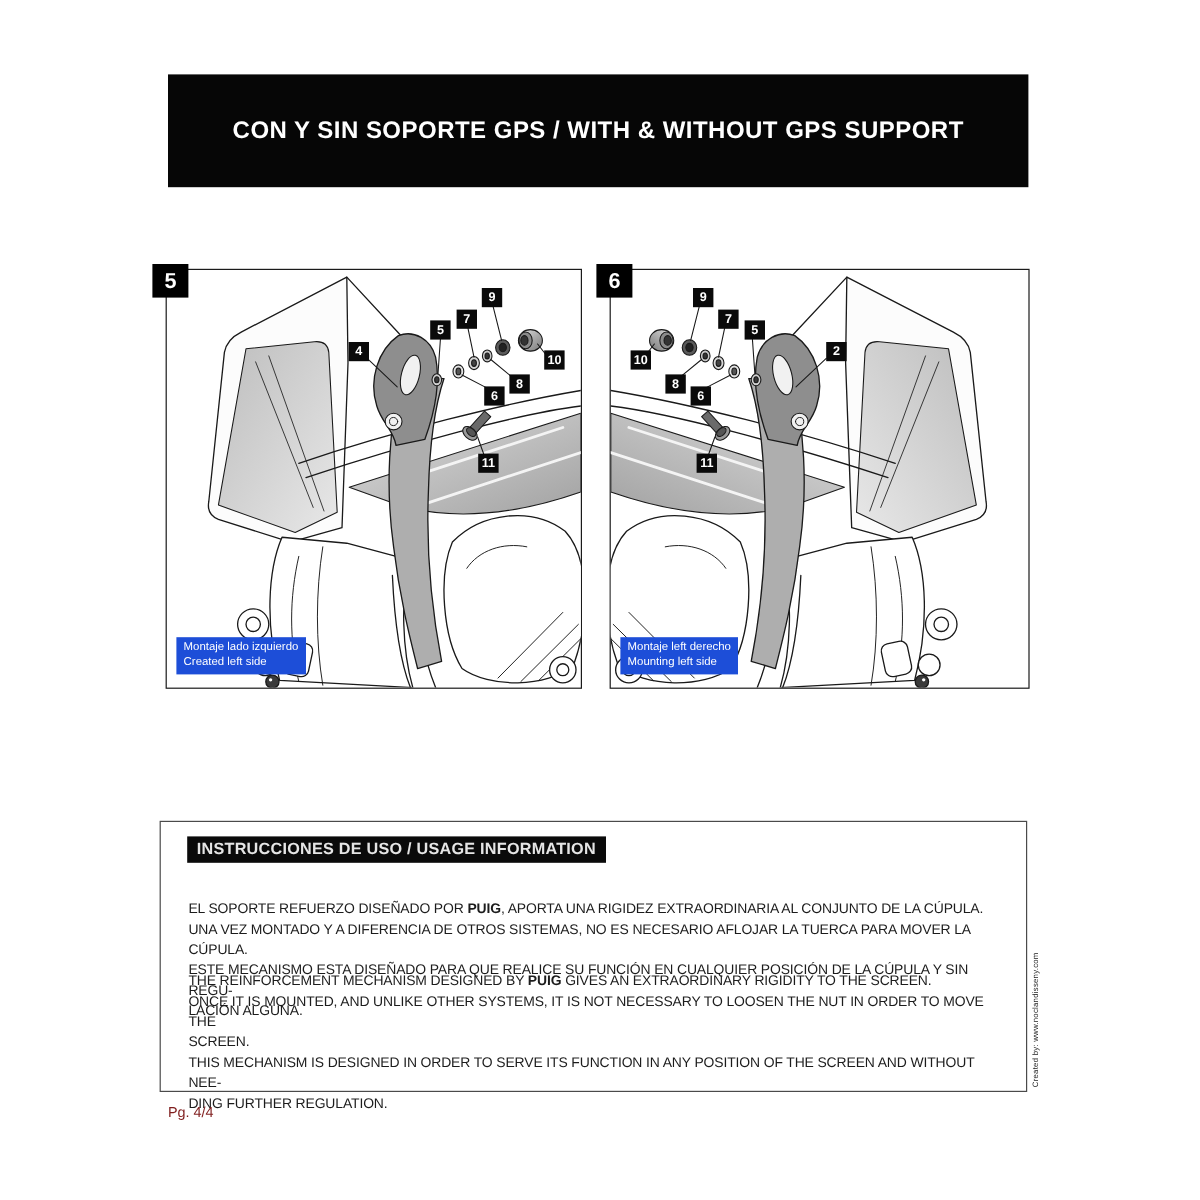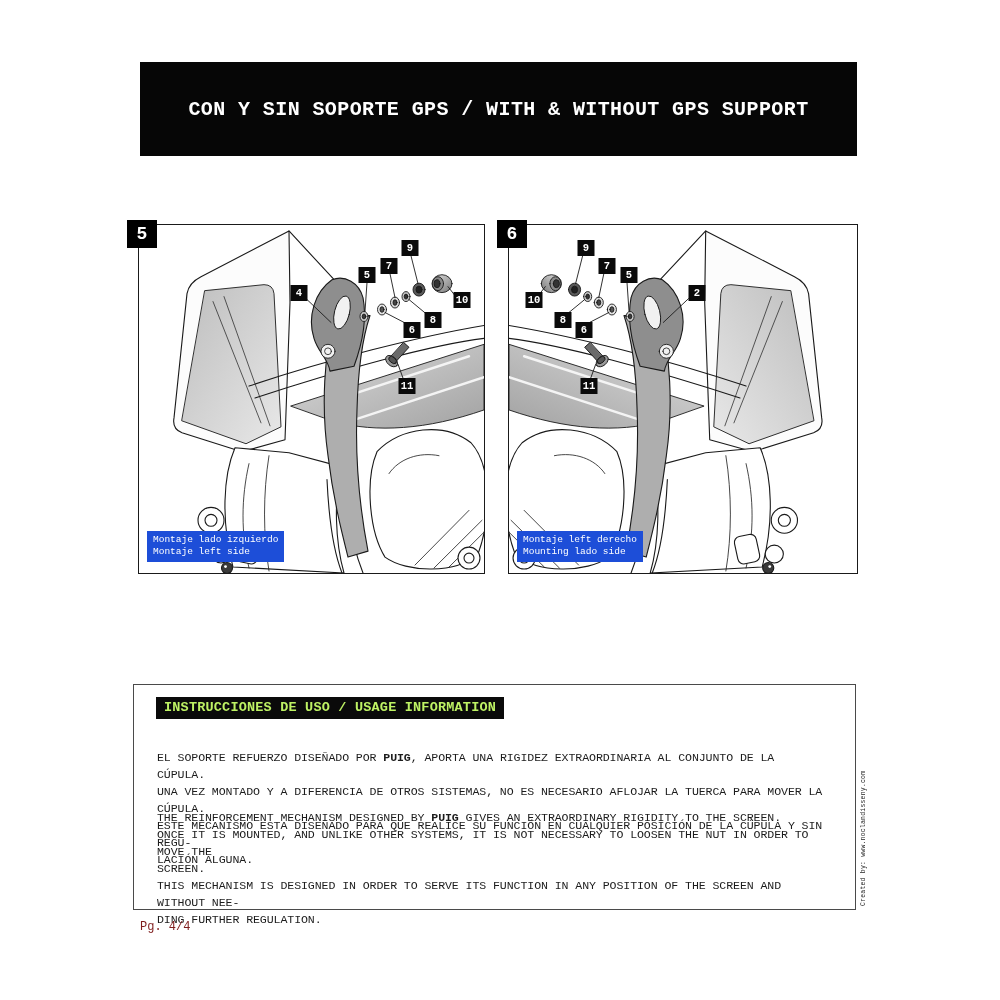--- a/index.html
+++ b/index.html
@@ -1,17 +1,17 @@
 <!DOCTYPE html>
 <html><head>
 <meta charset="utf-8">
 <style>
   html,body{margin:0;padding:0;background:#fff;}
   .page{position:relative;width:1000px;height:1000px;background:#fff;overflow:hidden;
-        font-family:Liberation Mono, monospace;color:#1a1a1a;}
+        font-family:Liberation Sans, sans-serif;color:#1a1a1a;}
 
   
   .header-bar{position:absolute;left:140px;top:62px;width:717px;height:94px;background:#060606;
               display:flex;align-items:center;justify-content:center;}
   .header-bar h1{margin:0;color:#fff;font-size:20px;font-weight:bold;letter-spacing:.4px;}
 
   
   .panel{position:absolute;top:224px;height:348px;border:1px solid #1a1a1a;background:#fff;}
   .panel.left{left:138px;width:345px;}
   .panel.right{left:508px;width:348px;}
@@ -19,21 +19,21 @@
                 font-weight:bold;font-size:18px;display:flex;align-items:center;justify-content:center;z-index:6;}
   .panel svg{position:absolute;left:0;top:0;width:100%;height:100%;}
   .callout{position:absolute;min-width:17px;height:16px;padding:0 1px;background:#0a0a0a;color:#fff;
            font-size:10.5px;font-weight:bold;display:flex;align-items:center;justify-content:center;
            transform:translate(-50%,-50%);z-index:5;box-sizing:border-box;}
   .caption{position:absolute;left:8px;bottom:11px;background:#1d4ed8;color:#fff;font-size:9.5px;
            line-height:12px;padding:3px 6px 4px;z-index:5;white-space:nowrap;}
 
   
   .info-box{position:absolute;left:133px;top:684px;width:721px;height:224px;border:1px solid #4a4a4a;background:#fff;}
-  .info-label{position:absolute;left:22px;top:12px;background:#0a0a0a;color:#bef264;font-weight:bold;
+  .info-label{position:absolute;left:22px;top:12px;background:#0a0a0a;color:#e5e5e5;font-weight:bold;
               font-size:13.5px;letter-spacing:.2px;padding:3px 8px 4px;}
   .para{position:absolute;left:23px;right:28px;margin:0;font-size:11.6px;line-height:17px;
         color:#1c1c1c;white-space:pre-line;letter-spacing:-.1px;}
   .para .b{font-weight:bold;}
   .para.es{top:64px;}
   .para.en{top:124px;}
 
   
   .credit{position:absolute;left:860px;top:906px;transform:rotate(-90deg);transform-origin:0 0;
           font-size:6.5px;color:#222;white-space:nowrap;letter-spacing:.2px;}
@@ -135,40 +135,40 @@
     <h1>CON Y SIN SOPORTE GPS / WITH &amp; WITHOUT GPS SUPPORT</h1>
   </div>
 
   <div class="panel left">
     <div class="panel-number">5</div>
     <svg viewBox="0 0 345 350" preserveAspectRatio="none">
       <use href="#bike-art"></use>
     </svg>
     <div class="caption">
       <div>Montaje lado izquierdo</div>
-      <div>Montaje left side</div>
+      <div>Created left side</div>
     </div>
   <div class="callout" style="left: 160px; top: 68px;">4</div>
       <div class="callout" style="left: 228px; top: 50px;">5</div>
       <div class="callout" style="left: 250px; top: 41px;">7</div>
       <div class="callout" style="left: 271px; top: 23px;">9</div>
       <div class="callout" style="left: 323px; top: 75px;">10</div>
       <div class="callout" style="left: 294px; top: 95px;">8</div>
       <div class="callout" style="left: 273px; top: 105px;">6</div>
       <div class="callout" style="left: 268px; top: 161px;">11</div>
     </div>
 
   <div class="panel right">
     <div class="panel-number">6</div>
     <svg viewBox="0 0 345 350" preserveAspectRatio="none">
       <use href="#bike-art" transform="translate(345,0) scale(-1,1)"></use>
     </svg>
     <div class="caption">
       <div>Montaje left derecho</div>
-      <div>Mounting lado side</div>
+      <div>Mounting left side</div>
     </div>
   <div class="callout" style="left: 188px; top: 68px;">2</div>
       <div class="callout" style="left: 120px; top: 50px;">5</div>
       <div class="callout" style="left: 98px; top: 41px;">7</div>
       <div class="callout" style="left: 77px; top: 23px;">9</div>
       <div class="callout" style="left: 25px; top: 75px;">10</div>
       <div class="callout" style="left: 54px; top: 95px;">8</div>
       <div class="callout" style="left: 75px; top: 105px;">6</div>
       <div class="callout" style="left: 80px; top: 161px;">11</div>
     </div>

